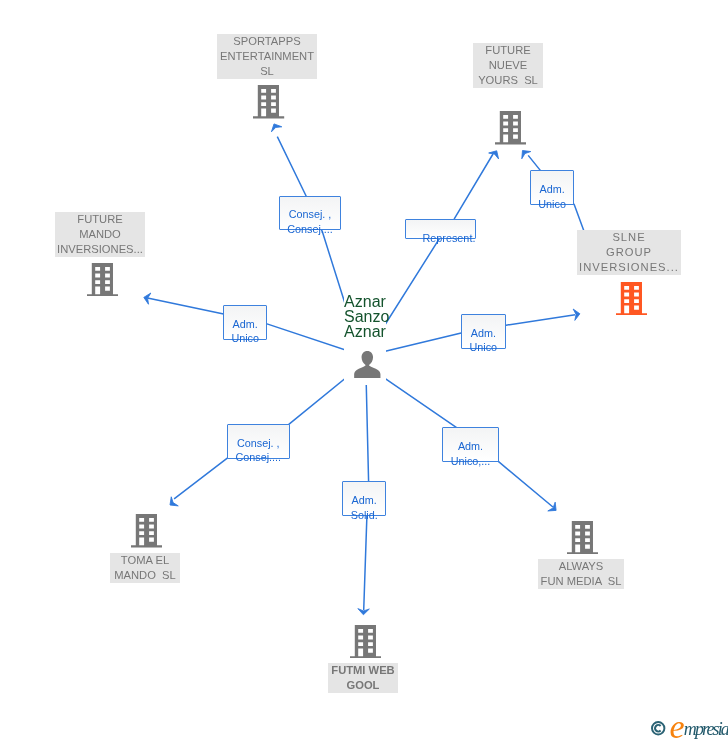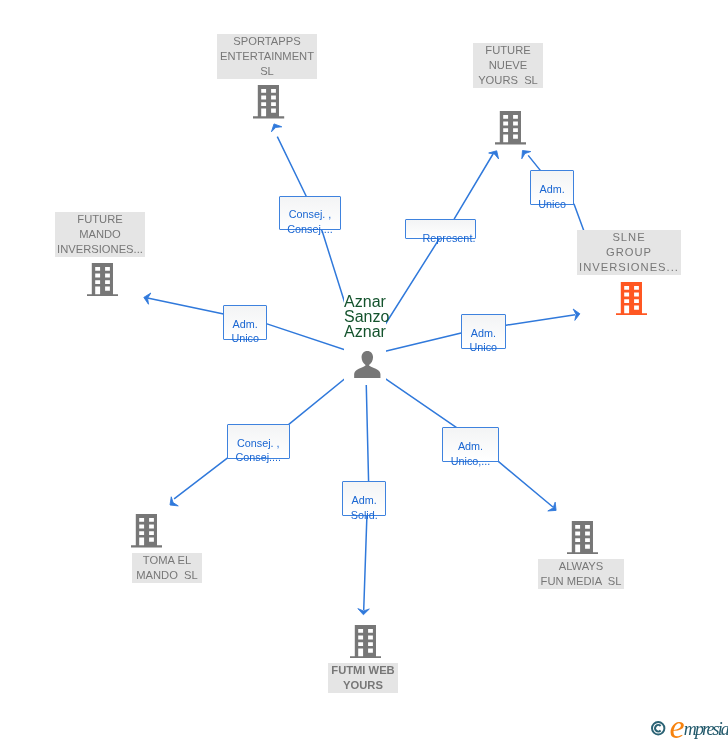--- a/index.html
+++ b/index.html
@@ -99,30 +99,30 @@
           <path fill="#FF5722" fill-rule="evenodd" d="M4.8,0 H26.0 V31.2 H31.2 V33.4 H0 V31.2 H4.8 ZM8.2,4.0 H13.1 V7.7 H8.2 ZM18.1,4.0 H22.9 V7.7 H18.1 ZM8.2,10.4 H13.1 V14.5 H8.2 ZM18.1,10.4 H22.9 V14.5 H18.1 ZM8.2,17.3 H13.1 V20.9 H8.2 ZM18.1,17.3 H22.9 V20.9 H18.1 ZM8.2,23.5 H13.1 V31.2 H8.2 ZM18.1,23.5 H22.9 V27.7 H18.1 Z"></path>
         </svg></div>
       <div class="node" style="left: 55px; top: 211.5px; width: 90px;">
         <div class="lbl">FUTURE</div>
         <div class="lbl">MANDO</div>
         <div class="lbl">INVERSIONES...</div>
       </div>
       <div style="position: absolute; left: 86.5px; top: 263px;"><svg viewBox="0 0 31.2 33.4" width="31.2" height="33.4">
           <path fill="#777777" fill-rule="evenodd" d="M4.8,0 H26.0 V31.2 H31.2 V33.4 H0 V31.2 H4.8 ZM8.2,4.0 H13.1 V7.7 H8.2 ZM18.1,4.0 H22.9 V7.7 H18.1 ZM8.2,10.4 H13.1 V14.5 H8.2 ZM18.1,10.4 H22.9 V14.5 H18.1 ZM8.2,17.3 H13.1 V20.9 H8.2 ZM18.1,17.3 H22.9 V20.9 H18.1 ZM8.2,23.5 H13.1 V31.2 H8.2 ZM18.1,23.5 H22.9 V27.7 H18.1 Z"></path>
         </svg></div>
-      <div class="node" style="left: 110px; top: 552.6px; width: 70px; margin-left: 22px;">
+      <div class="node" style="left: 110px; top: 552.6px; width: 70px;">
         <div class="lbl">TOMA EL</div>
         <div class="lbl">MANDO  SL</div>
       </div>
       <div style="position: absolute; left: 130.8px; top: 514.4px;"><svg viewBox="0 0 31.2 33.4" width="31.2" height="33.4">
           <path fill="#777777" fill-rule="evenodd" d="M4.8,0 H26.0 V31.2 H31.2 V33.4 H0 V31.2 H4.8 ZM8.2,4.0 H13.1 V7.7 H8.2 ZM18.1,4.0 H22.9 V7.7 H18.1 ZM8.2,10.4 H13.1 V14.5 H8.2 ZM18.1,10.4 H22.9 V14.5 H18.1 ZM8.2,17.3 H13.1 V20.9 H8.2 ZM18.1,17.3 H22.9 V20.9 H18.1 ZM8.2,23.5 H13.1 V31.2 H8.2 ZM18.1,23.5 H22.9 V27.7 H18.1 Z"></path>
         </svg></div>
       <div class="node" style="left: 328px; top: 663.2px; width: 70px; font-weight: bold;">
         <div class="lbl">FUTMI WEB</div>
-        <div class="lbl">YOURS</div>
+        <div class="lbl">GOOL</div>
       </div>
       <div style="position: absolute; left: 349.9px; top: 625px;"><svg viewBox="0 0 31.2 33.4" width="31.2" height="33.4">
           <path fill="#777777" fill-rule="evenodd" d="M4.8,0 H26.0 V31.2 H31.2 V33.4 H0 V31.2 H4.8 ZM8.2,4.0 H13.1 V7.7 H8.2 ZM18.1,4.0 H22.9 V7.7 H18.1 ZM8.2,10.4 H13.1 V14.5 H8.2 ZM18.1,10.4 H22.9 V14.5 H18.1 ZM8.2,17.3 H13.1 V20.9 H8.2 ZM18.1,17.3 H22.9 V20.9 H18.1 ZM8.2,23.5 H13.1 V31.2 H8.2 ZM18.1,23.5 H22.9 V27.7 H18.1 Z"></path>
         </svg></div>
       <div class="node" style="left: 538px; top: 559.2px; width: 86px;">
         <div class="lbl">ALWAYS</div>
         <div class="lbl">FUN MEDIA  SL</div>
       </div>
       <div style="position: absolute; left: 567.1px; top: 521.1px;"><svg viewBox="0 0 31.2 33.4" width="31.2" height="33.4">
           <path fill="#777777" fill-rule="evenodd" d="M4.8,0 H26.0 V31.2 H31.2 V33.4 H0 V31.2 H4.8 ZM8.2,4.0 H13.1 V7.7 H8.2 ZM18.1,4.0 H22.9 V7.7 H18.1 ZM8.2,10.4 H13.1 V14.5 H8.2 ZM18.1,10.4 H22.9 V14.5 H18.1 ZM8.2,17.3 H13.1 V20.9 H8.2 ZM18.1,17.3 H22.9 V20.9 H18.1 ZM8.2,23.5 H13.1 V31.2 H8.2 ZM18.1,23.5 H22.9 V27.7 H18.1 Z"></path>

